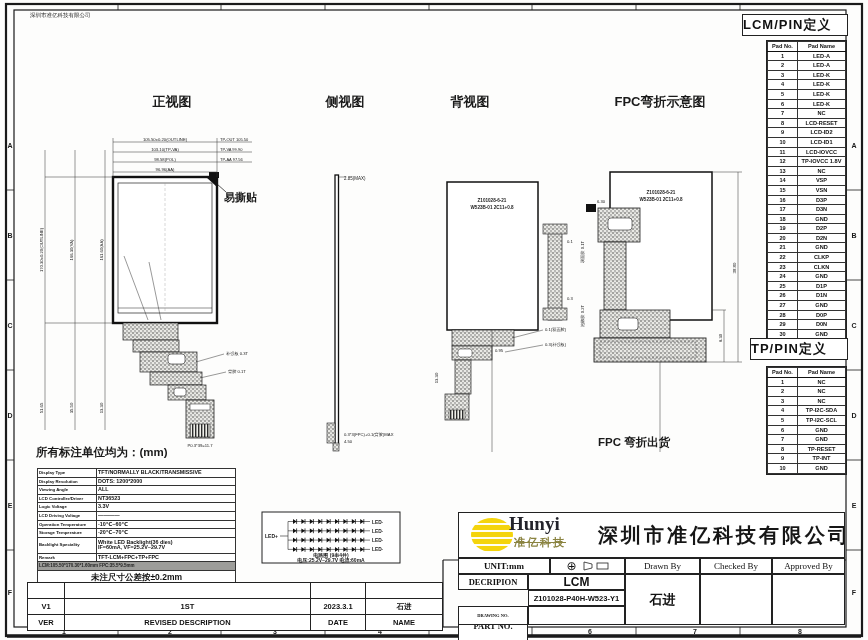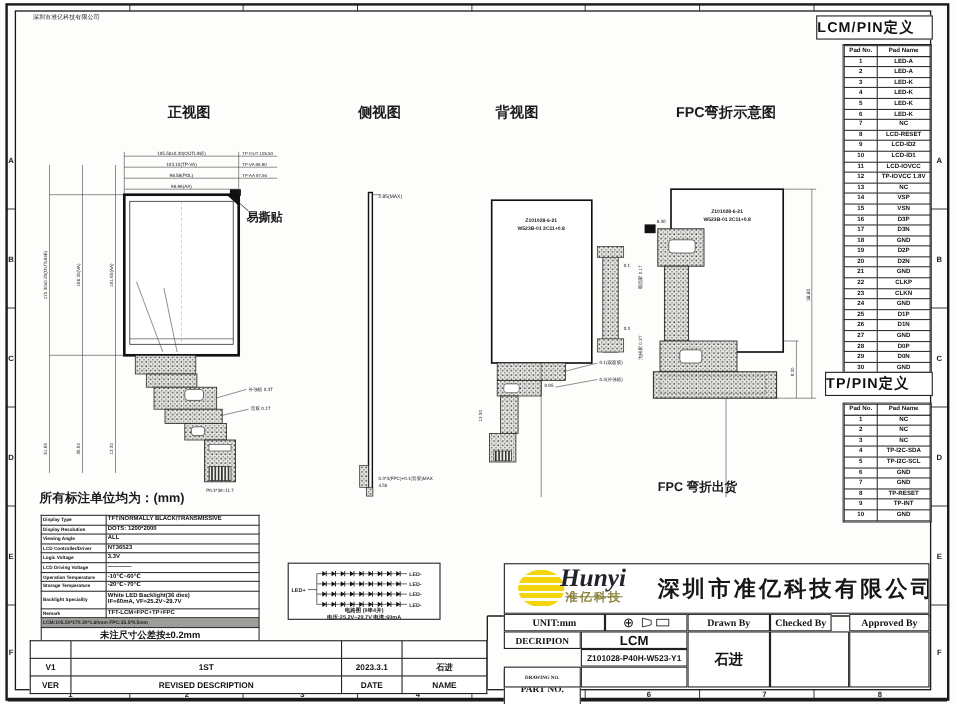--- a/index.html
+++ b/index.html
@@ -23,25 +23,25 @@
   table.spec tr.tall td{height:15px;}
   table.spec tr.gray td{background:#9d9d9a;font-size:4.5px;color:#222;}
   table.spec tr.note td{font-size:8.5px;text-align:center;height:12px;line-height:12px;font-weight:bold;}
   
   table.rev{border-collapse:collapse;width:100%;table-layout:fixed;background:#fff;}
   table.rev td{border:1px solid #222;font-size:7.5px;font-weight:bold;text-align:center;
                height:13px;line-height:13px;overflow:hidden;white-space:nowrap;}
   
   .tb-cell{position:absolute;border:1px solid #222;background:#fff;box-sizing:border-box;
            display:flex;align-items:center;justify-content:center;overflow:hidden;white-space:nowrap;}
-  .tb-serif{font-family:"Liberation Serif","DejaVu Serif",serif;font-weight:bold;}
+  .tb-serif{font-family:"Liberation Serif","DejaVu Serif",serif;}
   .logo-ellipse{position:absolute;left:12px;top:5px;width:42px;height:34px;border-radius:50%;
         background:repeating-linear-gradient(180deg,#f4d40c 0 5px,#fffef2 5px 7px);}
   .hunyi{position:absolute;left:50px;top:0px;font-family:"Liberation Serif","DejaVu Serif",serif;
-        font-style:italic;font-weight:bold;font-size:23px;color:#23232b;}
+        font-weight:bold;font-size:19px;color:#23232b;}
   .hunyi-sub{position:absolute;left:55px;top:22px;font-size:11px;font-weight:bold;color:#8a8340;
         letter-spacing:2px;text-decoration:line-through;}
   .company{position:absolute;left:150px;top:0;right:4px;bottom:0;display:flex;align-items:center;
         justify-content:center;font-family:"Liberation Serif","DejaVu Serif",serif;
         font-size:20px;font-weight:600;letter-spacing:3px;color:#161616;}
 </style>
 </head>
 <body>
 
 <div class="sheet">
@@ -665,21 +665,21 @@
 
     <div class="tb-cell tb-serif" style="left:458px;top:558px;width:92px;height:16px;font-size:9px;font-weight:bold;">UNIT:mm</div>
     <div class="tb-cell" style="left:550px;top:558px;width:75px;height:16px;gap:6px;">
       <span style="font-size:12px;">⊕</span>
       <svg width="26" height="10">
         <polygon points="1,1 9,3 9,7 1,9" fill="none" stroke="#222" stroke-width="0.8"></polygon>
         <rect x="14" y="2" width="11" height="6" fill="none" stroke="#222" stroke-width="0.8"></rect>
       </svg>
     </div>
     <div class="tb-cell tb-serif" style="left:625px;top:558px;width:75px;height:16px;font-size:9px;">Drawn By</div>
-    <div class="tb-cell tb-serif" style="left:700px;top:558px;width:56px;height:16px;font-size:9px;">Checked By</div>
+    <div class="tb-cell tb-serif" style="left:700px;top:558px;width:72px;height:16px;font-size:9px;">Checked By</div>
     <div class="tb-cell tb-serif" style="left:772px;top:558px;width:73px;height:16px;font-size:9px;">Approved By</div>
 
     <div class="tb-cell tb-serif" style="left:458px;top:574px;width:70px;height:16px;font-size:8.5px;font-weight:bold;">DECRIPION</div>
     <div class="tb-cell" style="left:528px;top:574px;width:97px;height:16px;font-size:12px;font-weight:bold;">LCM</div>
     <div class="tb-cell tb-serif" style="left:458px;top:610px;width:70px;height:32px;font-size:8.5px;font-weight:bold;">PART NO.</div>
     <div class="tb-cell" style="left:528px;top:590px;width:97px;height:16px;font-size:7.6px;font-weight:bold;">Z101028-P40H-W523-Y1</div>
     <div class="tb-cell tb-serif" style="left:458px;top:606px;width:70px;height:19px;font-size:4.5px;font-weight:bold;">DRAWING NO.</div>
     <div class="tb-cell" style="left:528px;top:606px;width:97px;height:19px;"></div>
 
     <div class="tb-cell" style="left:625px;top:574px;width:75px;height:51px;font-size:13px;font-weight:bold;">石进</div>

